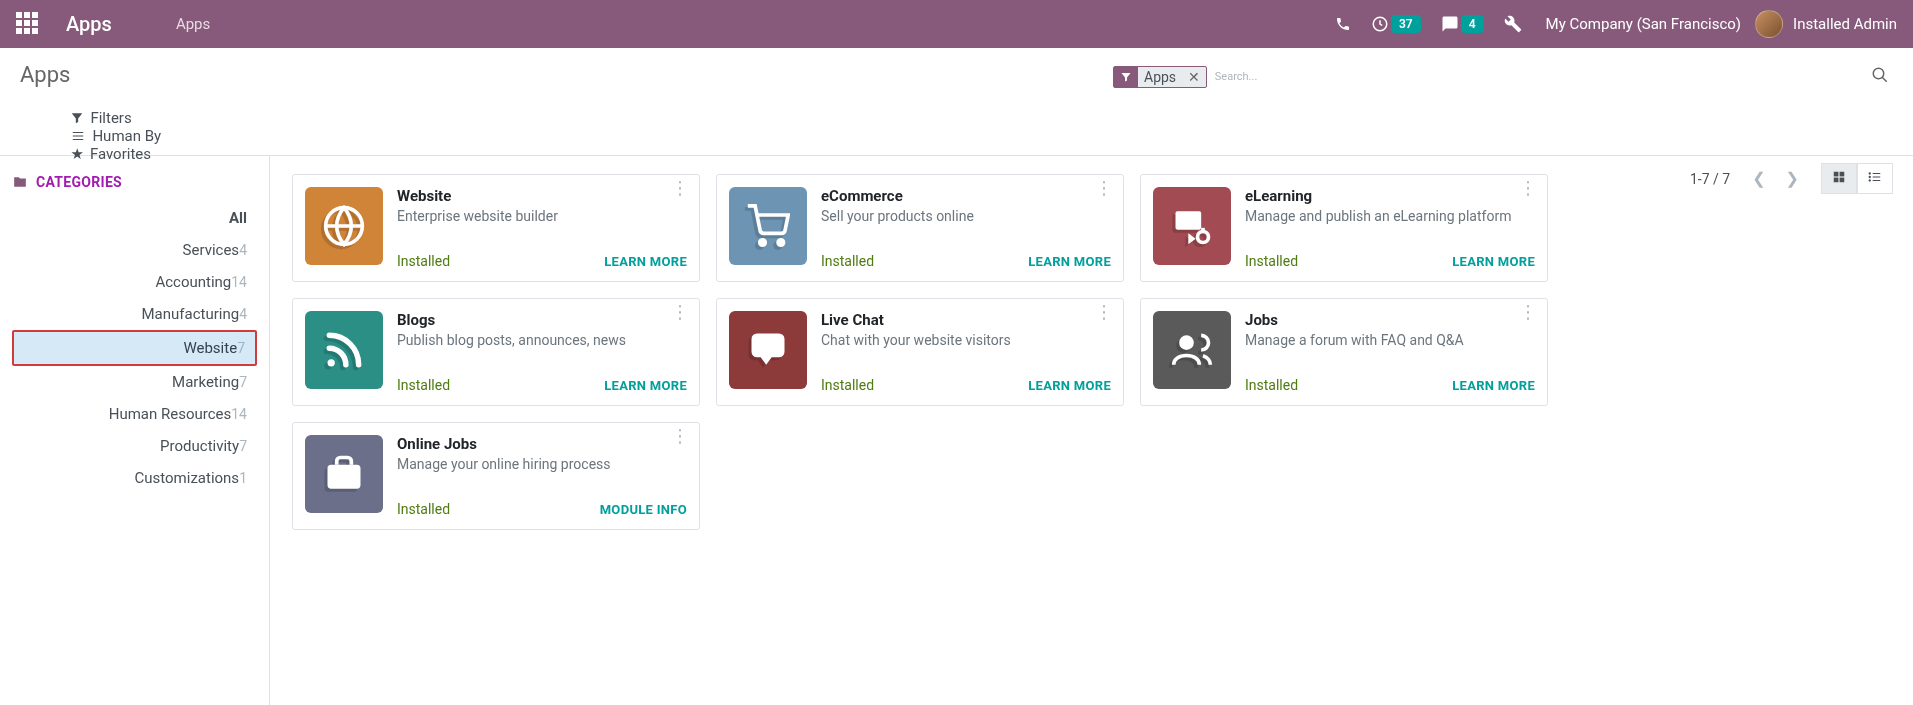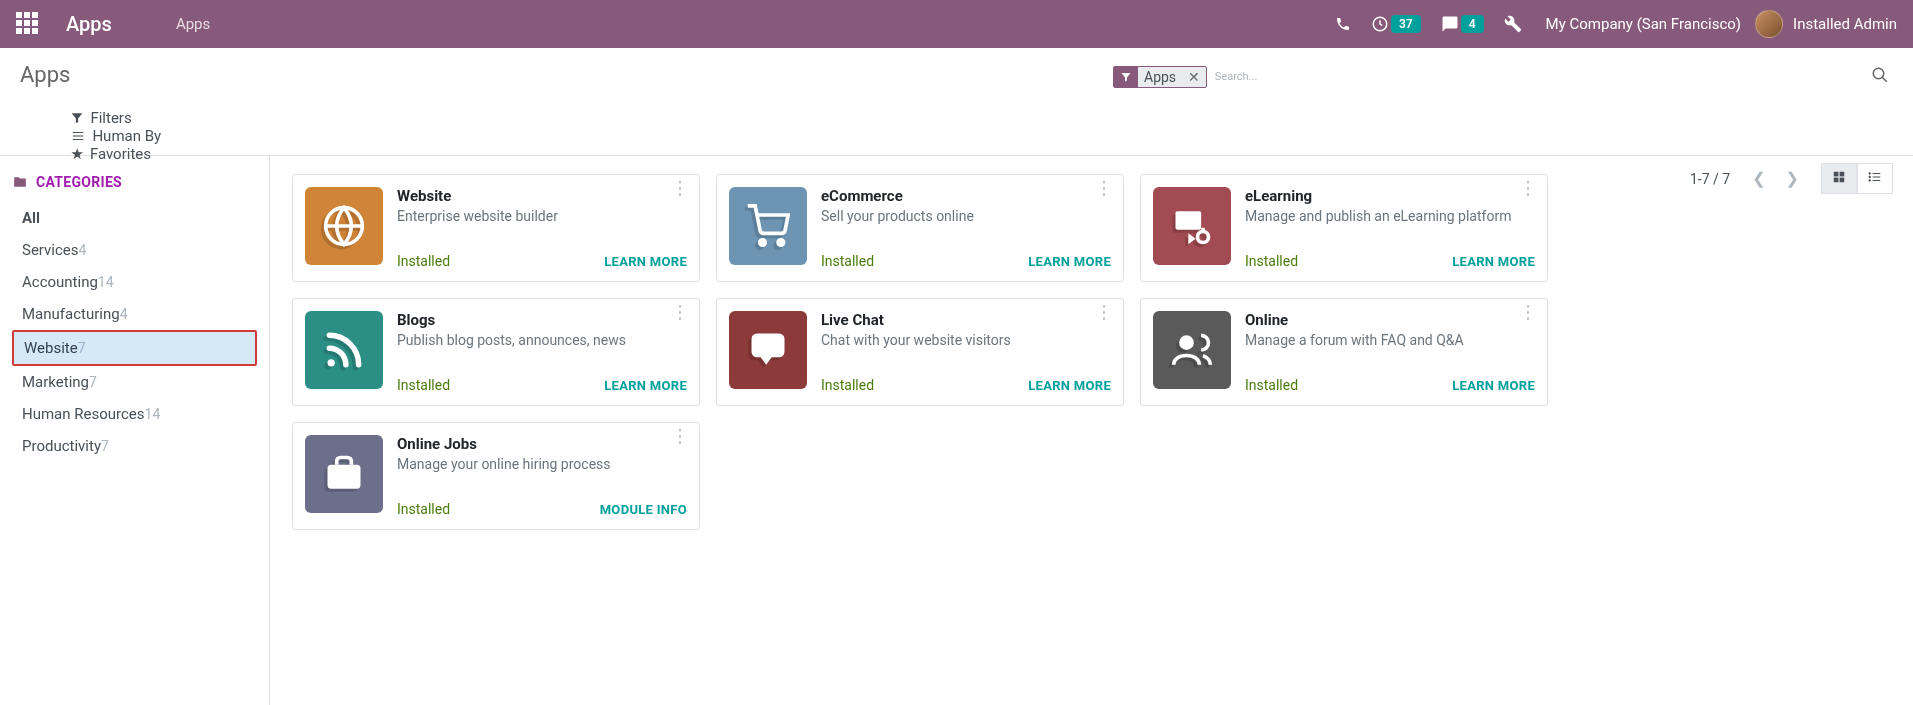--- a/index.html
+++ b/index.html
@@ -36,21 +36,21 @@
 .pager { color: #495057; font-size: 14px; margin-right: 12px; }
 .nav-arrow { border: none; background: none; color: #adb5bd; padding: 6px 10px; cursor: pointer; font-size: 16px; }
 .view-btn { border: 1px solid #dee2e6; background: #fff; padding: 6px 10px; cursor: pointer; color: #495057; }
 .view-btn.active { background: #e9ecef; }
 .view-group { display: flex; margin-left: 12px; }
 
 .main { display: flex; height: calc(705px - 48px - 108px); }
 .sidebar { width: 270px; border-right: 1px solid #dee2e6; padding: 18px 12px; }
 .sidebar h3 { display: flex; align-items: center; font-size: 14px; font-weight: 700; color: #a21caf; margin-bottom: 12px; letter-spacing: .3px; }
 .sidebar h3 svg { margin-right: 8px; }
-.cat-item { display: flex; justify-content: flex-start; align-items: center; padding: 7px 10px; font-size: 15px; color: #495057; cursor: pointer; border-radius: 2px; }
+.cat-item { display: flex; justify-content: flex-end; align-items: center; padding: 7px 10px; font-size: 15px; color: #495057; cursor: pointer; border-radius: 2px; }
 .cat-item .count { color: #adb5bd; font-size: 14px; }
 .cat-item.bold { font-weight: 700; }
 .cat-item.active { background: #d6e9f7; border: 2px solid #d13b3b; color: #374151; }
 .cat-item.active .count { color: #9bb5c9; }
 
 .content { flex: 1; padding: 18px 22px; display: flex; flex-wrap: wrap; gap: 16px; align-content: flex-start; }
 .card { width: 408px; height: 108px; border: 1px solid #dee2e6; border-radius: 3px; padding: 12px; display: flex; position: relative; }
 .card .app-icon { width: 78px; height: 78px; border-radius: 6px; flex: none; margin-right: 14px; display: flex; align-items: center; justify-content: center; }
 .card .info { flex: 1; display: flex; flex-direction: column; }
 .card .title { font-size: 15px; font-weight: 700; color: #212529; }
@@ -215,20 +215,24 @@
           <span class="count">7</span>
         </div>
         <div class="cat-item">
           <span>Human Resources</span>
           <span class="count">14</span>
         </div>
         <div class="cat-item">
           <span>Productivity</span>
           <span class="count">7</span>
         </div>
+        <div class="cat-item">
+          <span>Customizations</span>
+          <span class="count">1</span>
+        </div>
       </div>
   </div>
   <div class="content" id="card-grid">
       <div class="card">
         <div class="app-icon icon-website">
           <svg class="ico-shadow" width="44" height="44" viewBox="0 0 24 24" fill="#fff">
             <circle cx="12" cy="12" r="10" fill="none" stroke="#fff" stroke-width="2"></circle>
             <path d="M2 12h20M12 2c2.5 3 4 6.5 4 10s-1.5 7-4 10c-2.5-3-4-6.5-4-10s1.5-7 4-10z" fill="none" stroke="#fff" stroke-width="2"></path>
           </svg>
         </div>
@@ -314,21 +318,21 @@
       </div>
       <div class="card">
         <div class="app-icon icon-forum">
           <svg class="ico-shadow" width="44" height="44" viewBox="0 0 24 24" fill="#fff">
             <circle cx="9" cy="8" r="4"></circle>
             <path d="M2 20c0-3 3-5 7-5s7 2 7 5" fill="none" stroke="#fff" stroke-width="2"></path>
             <path d="M17 4a4 4 0 010 8M22 20c0-2-1.5-4-4-4.8" fill="none" stroke="#fff" stroke-width="2"></path>
           </svg>
         </div>
         <div class="info">
-          <div class="title">Online</div>
+          <div class="title">Jobs</div>
           <div class="desc">Manage a forum with FAQ and Q&amp;A</div>
           <div class="footer">
             <span class="status">Installed</span>
             <span class="link">LEARN MORE</span>
           </div>
         </div>
         <div class="menu">⋮</div>
       </div>
       <div class="card">
         <div class="app-icon icon-jobs">

